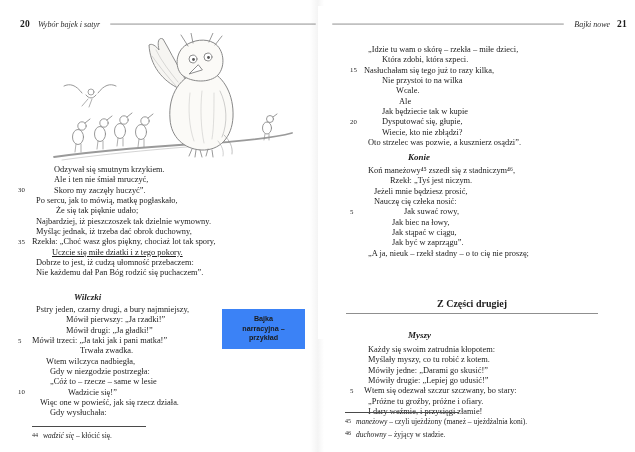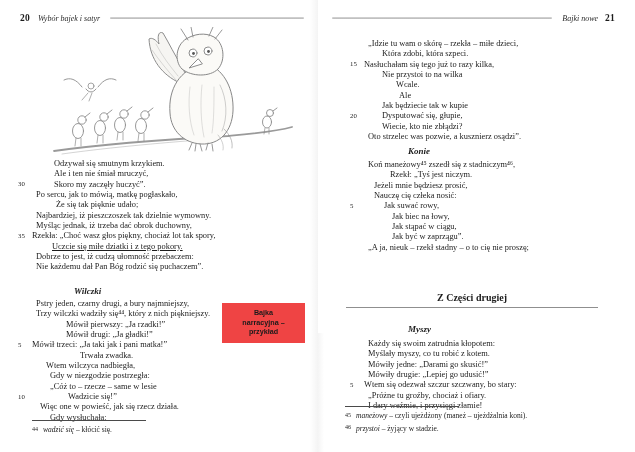--- a/index.html
+++ b/index.html
@@ -1,21 +1,21 @@
 <!DOCTYPE html>
 <html><head>
 <meta charset="utf-8">
 <style>
   html,body{margin:0;padding:0;}
   body{
     width:635px;height:452px;position:relative;overflow:hidden;
     background:#ffffff;color:#1c1c1c;
     font-family:"Liberation Serif", serif;
   }
-  .page{position:absolute;top:0;height:333px;background:#fff;}
+  .page{position:absolute;top:6px;height:333px;background:#fff;padding-left:12px;}
   #page-left{left:0;width:318px;}
   #page-right{left:318px;width:317px;}
   .seam{position:absolute;left:310px;top:0;width:14px;height:452px;
     background:linear-gradient(90deg,rgba(0,0,0,0) 0%,rgba(0,0,0,0.045) 55%,rgba(0,0,0,0) 100%);}
   .running-head{position:absolute;top:13px;display:flex;align-items:center;}
   #head-left{left:20px;right:14px;}
   #head-right{left:14px;right:20px;}
   .pagenum{font-weight:bold;font-size:9.5px;letter-spacing:.2px;}
   .runtitle{font-style:italic;font-size:8px;color:#2a2a2a;white-space:nowrap;}
   #head-left .runtitle{margin-left:8px;}
@@ -135,34 +135,33 @@
       <div class="vline"><span class="lnum">35</span><span class="vtext" style="margin-left: 0px;">Rzekła: „Choć wasz głos piękny, chociaż lot tak spory,</span></div>
       <div class="vline"><span class="vtext" style="margin-left: 20px; text-decoration: underline;">Uczcie się miłe dziatki i z tego pokory.</span></div>
       <div class="vline"><span class="vtext" style="margin-left: 4px;">Dobrze to jest, iż cudzą ułomność przebaczem:</span></div>
       <div class="vline"><span class="vtext" style="margin-left: 4px;">Nie każdemu dał Pan Bóg rodzić się puchaczem”.</span></div>
     </div>
 
   <div class="fable-heading" id="h-wilczki">Wilczki</div>
 
   <div class="verse" id="lv2" style="top:299px;left:18px;">
       <div class="vline"><span class="vtext" style="margin-left: 4px;">Pstry jeden, czarny drugi, a bury najmniejszy,</span></div>
-      <div class="vline"><span class="vtext" style="margin-left: 4px;">Trzy wilczki wadziły się⁴⁴, który z nich piękniejszy.</span></div>
       <div class="vline"><span class="vtext" style="margin-left: 34px;">Mówił pierwszy: „Ja rzadki!”</span></div>
       <div class="vline"><span class="vtext" style="margin-left: 34px;">Mówił drugi: „Ja gładki!”</span></div>
       <div class="vline"><span class="lnum">5</span><span class="vtext" style="margin-left: 0px;">Mówił trzeci: „Ja taki jak i pani matka!”</span></div>
       <div class="vline"><span class="vtext" style="margin-left: 48px;">Trwała zwadka.</span></div>
       <div class="vline"><span class="vtext" style="margin-left: 14px;">Wtem wilczyca nadbiegła,</span></div>
       <div class="vline"><span class="vtext" style="margin-left: 18px;">Gdy w niezgodzie postrzegła:</span></div>
       <div class="vline"><span class="vtext" style="margin-left: 18px;">„Cóż to – rzecze – same w lesie</span></div>
       <div class="vline"><span class="lnum">10</span><span class="vtext" style="margin-left: 36px;">Wadzicie się!”</span></div>
       <div class="vline"><span class="vtext" style="margin-left: 8px;">Więc one w powieść, jak się rzecz działa.</span></div>
       <div class="vline"><span class="vtext" style="margin-left: 18px;">Gdy wysłuchała:</span></div>
     </div>
 
-  <div class="sbox" style="background: #ef4444;">
+  <div class="sbox" style="background: #3b82f6;">
       <div class="sbline">Bajka</div>
       <div class="sbline">narracyjna –</div>
       <div class="sbline">przykład</div>
     </div>
 
   <div class="footnotes" id="fn-left">
     <div class="fnrule"></div>
     <div>
         <div class="fnline"><span class="fnum">44</span><span class="fterm">wadzić się</span><span> – kłócić się.</span></div>
       </div>
@@ -191,44 +190,44 @@
       <div class="vline"><span class="vtext" style="margin-left: 4px;">Oto strzelec was pozwie, a kusznierz osądzi”.</span></div>
     </div>
 
   <div class="fable-heading" id="h-konie">Konie</div>
 
   <div class="verse" id="rv2" style="top:160px;left:32px;">
       <div class="vline"><span class="vtext" style="margin-left: 4px;">Koń maneżowy⁴⁵ zszedł się z stadniczym⁴⁶,</span></div>
       <div class="vline"><span class="vtext" style="margin-left: 26px;">Rzekł: „Tyś jest niczym.</span></div>
       <div class="vline"><span class="vtext" style="margin-left: 10px;">Jeżeli mnie będziesz prosić,</span></div>
       <div class="vline"><span class="vtext" style="margin-left: 10px;">Nauczę cię człeka nosić:</span></div>
-      <div class="vline"><span class="lnum">5</span><span class="vtext" style="margin-left: 20px;">Jak suwać rowy,</span></div>
+      <div class="vline"><span class="lnum">5</span><span class="vtext" style="margin-left: 40px;">Jak suwać rowy,</span></div>
       <div class="vline"><span class="vtext" style="margin-left: 28px;">Jak biec na łowy,</span></div>
       <div class="vline"><span class="vtext" style="margin-left: 28px;">Jak stąpać w ciągu,</span></div>
       <div class="vline"><span class="vtext" style="margin-left: 28px;">Jak być w zaprzągu”.</span></div>
       <div class="vline"><span class="vtext" style="margin-left: 4px;">„A ja, nieuk – rzekł stadny – o to cię nie proszę;</span></div>
     </div>
 
   <div class="part-heading">
     <div class="pht">Z Części drugiej</div>
     <div class="phr"></div>
   </div>
 
   <div class="fable-heading" id="h-myszy">Myszy</div>
 
   <div class="verse" id="rv3" style="top:339px;left:32px;">
       <div class="vline"><span class="vtext" style="margin-left: 4px;">Każdy się swoim zatrudnia kłopotem:</span></div>
       <div class="vline"><span class="vtext" style="margin-left: 4px;">Myślały myszy, co tu robić z kotem.</span></div>
       <div class="vline"><span class="vtext" style="margin-left: 4px;">Mówiły jedne: „Darami go skusić!”</span></div>
       <div class="vline"><span class="vtext" style="margin-left: 4px;">Mówiły drugie: „Lepiej go udusić!”</span></div>
       <div class="vline"><span class="lnum">5</span><span class="vtext" style="margin-left: 0px;">Wtem się odezwał szczur szczwany, bo stary:</span></div>
-      <div class="vline"><span class="vtext" style="margin-left: 4px;">„Próżne tu groźby, chociaż i ofiary.</span></div>
+      <div class="vline"><span class="vtext" style="margin-left: 4px;">„Próżne tu groźby, próżne i ofiary.</span></div>
       <div class="vline"><span class="vtext" style="margin-left: 4px;">I dary weźmie, i przysięgi złamie!</span></div>
     </div>
 
   <div class="footnotes" id="fn-right">
     <div class="fnrule"></div>
     <div>
         <div class="fnline"><span class="fnum">45</span><span class="fterm">maneżowy</span><span> – czyli ujeżdżony (maneż – ujeżdżalnia koni).</span></div>
-        <div class="fnline"><span class="fnum">46</span><span class="fterm">przystoi</span><span> – żyjący w stadzie.</span></div>
+        <div class="fnline"><span class="fnum">46</span><span class="fterm">duchowny</span><span> – żyjący w stadzie.</span></div>
       </div>
   </div>
 </div>
 
 </body></html>

